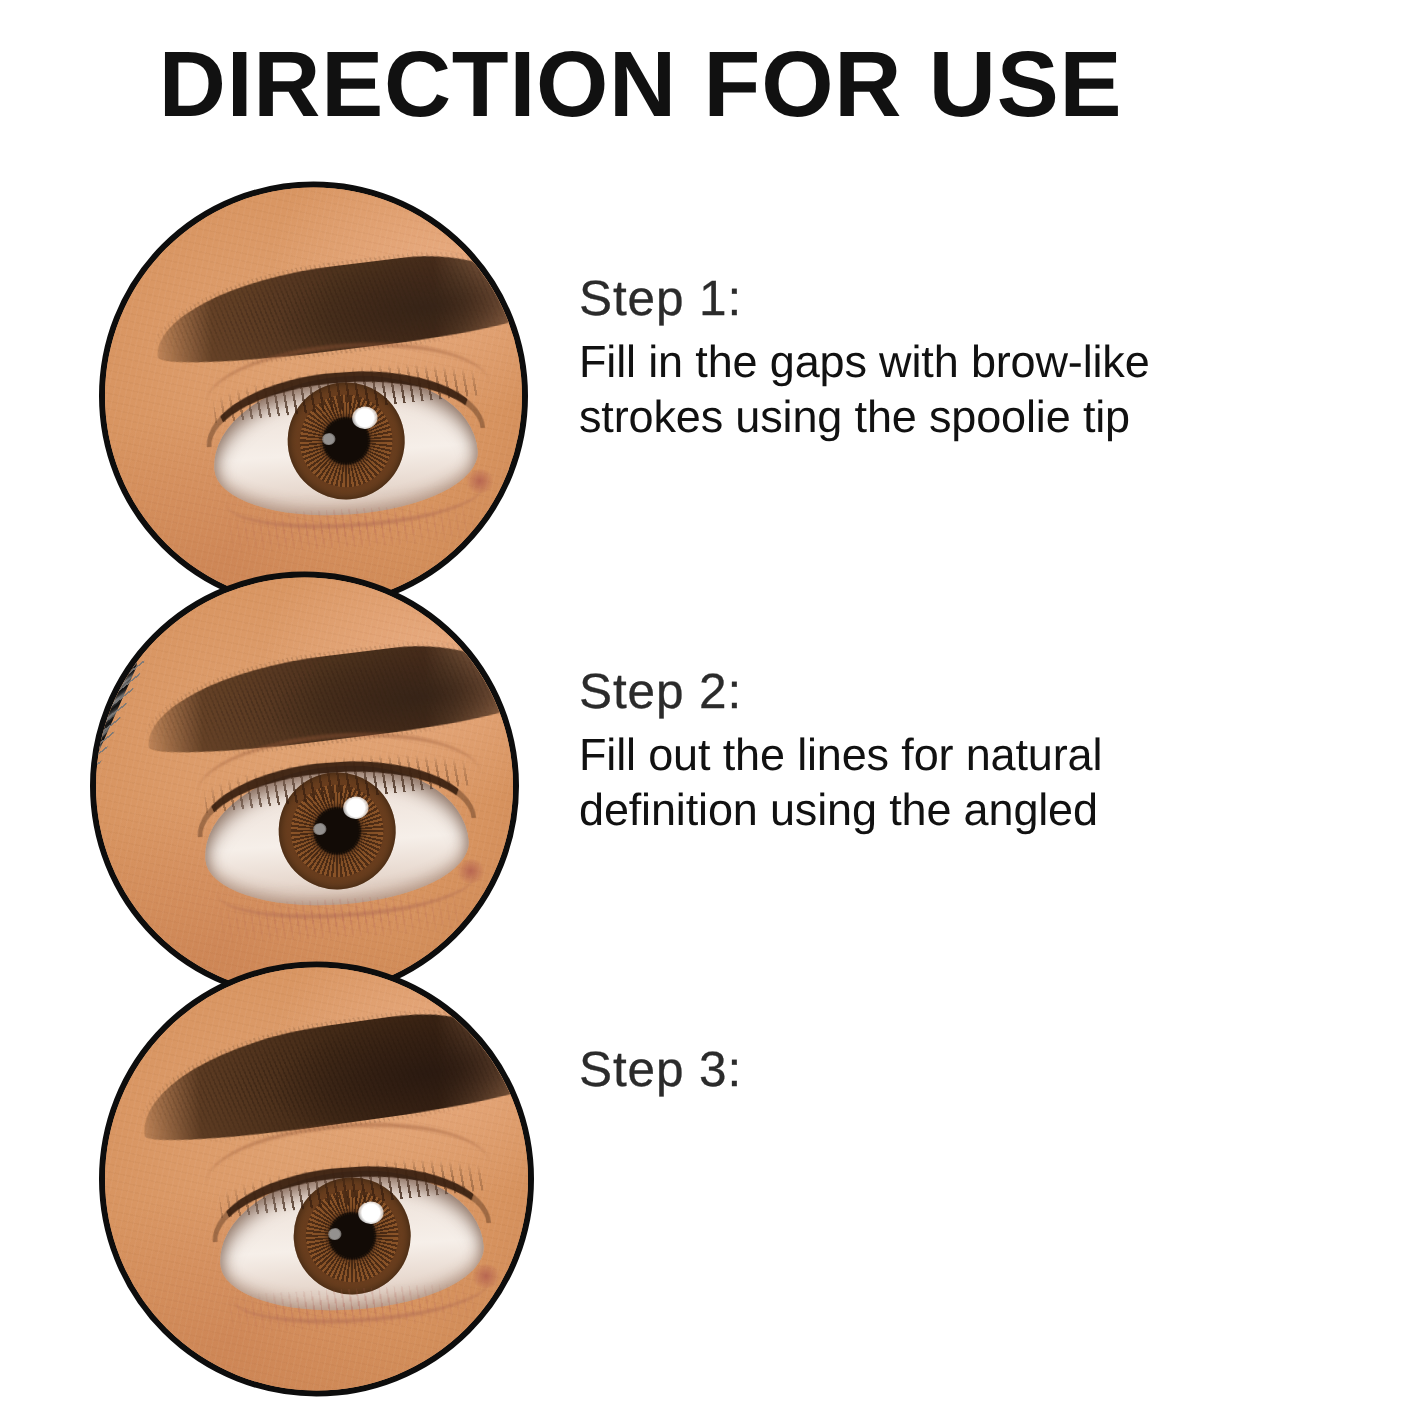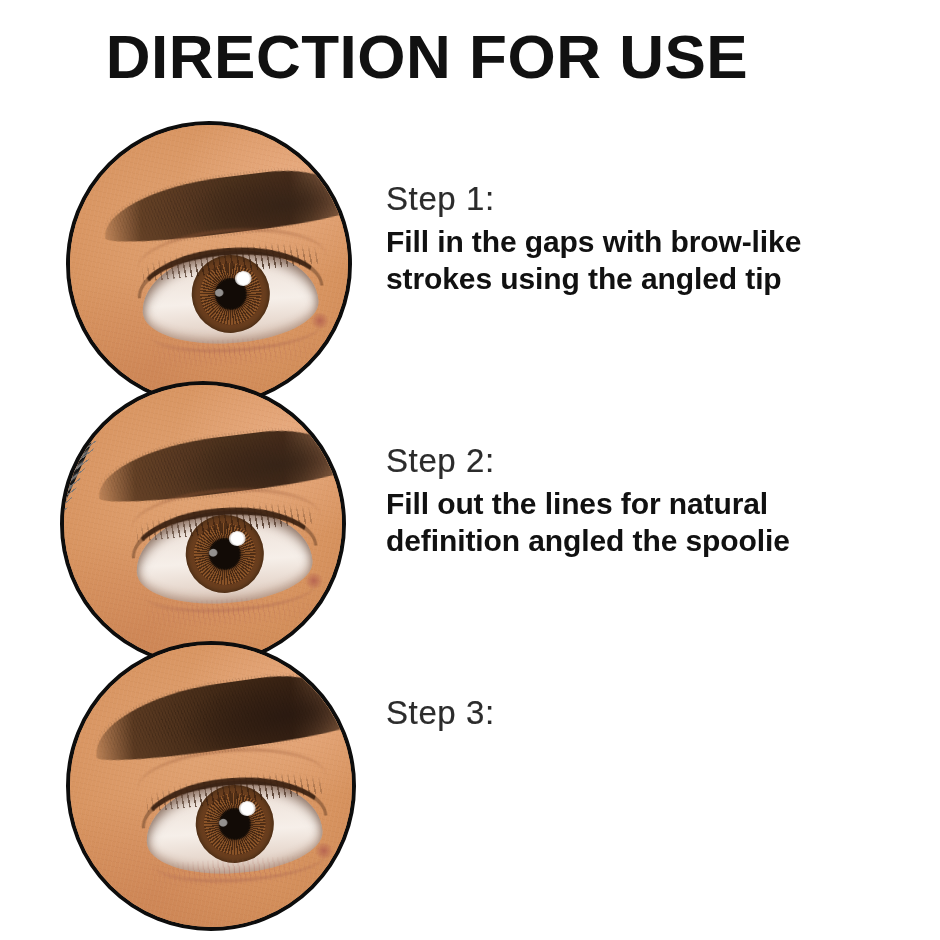--- a/index.html
+++ b/index.html
@@ -302,21 +302,21 @@
     font-weight: 300;
     font-size: 33px;
     line-height: 1.22;
     letter-spacing: 0.6px;
     color: #2b2b2b;
     -webkit-text-stroke: 0.2px #2b2b2b;
   }
   .step-desc {
     margin-top: 4px;
     font-family: "Liberation Sans", sans-serif;
-    font-weight: 700;
+    font-weight: 400;
     font-size: 30px;
     line-height: 1.24;
     letter-spacing: -0.1px;
     color: #111111;
   }
   .step-desc .ln { display: block; white-space: nowrap; }
 </style>
 </head>
 <body>
 
@@ -344,21 +344,21 @@
     <div class="pencil">
       <div class="tip"></div>
       <div class="barrel"></div>
     </div>
   </div>
 
   <div class="step-text">
     <div class="step-label">Step 1:</div>
     <div class="step-desc">
       <span class="ln">Fill in the gaps with brow-like</span>
-      <span class="ln">strokes using the angled tip</span>
+      <span class="ln">strokes using the spoolie tip</span>
     </div>
   </div>
 </div>
 
 <div class="step-row" id="step-row-2">
 
   <div class="photo-circle">
     <div class="skin"></div>
     <div class="brow sparse"></div>
     <div class="crease"></div>
@@ -378,21 +378,21 @@
     <div class="spoolie">
       <div class="bristles"></div>
 
     </div>
   </div>
 
   <div class="step-text">
     <div class="step-label">Step 2:</div>
     <div class="step-desc">
       <span class="ln">Fill out the lines for natural</span>
-      <span class="ln">definition angled the spoolie</span>
+      <span class="ln">definition using the angled</span>
     </div>
   </div>
 </div>
 
 <div class="step-row" id="step-row-3">
 
   <div class="photo-circle">
     <div class="skin"></div>
     <div class="brow full"></div>
     <div class="crease"></div>

